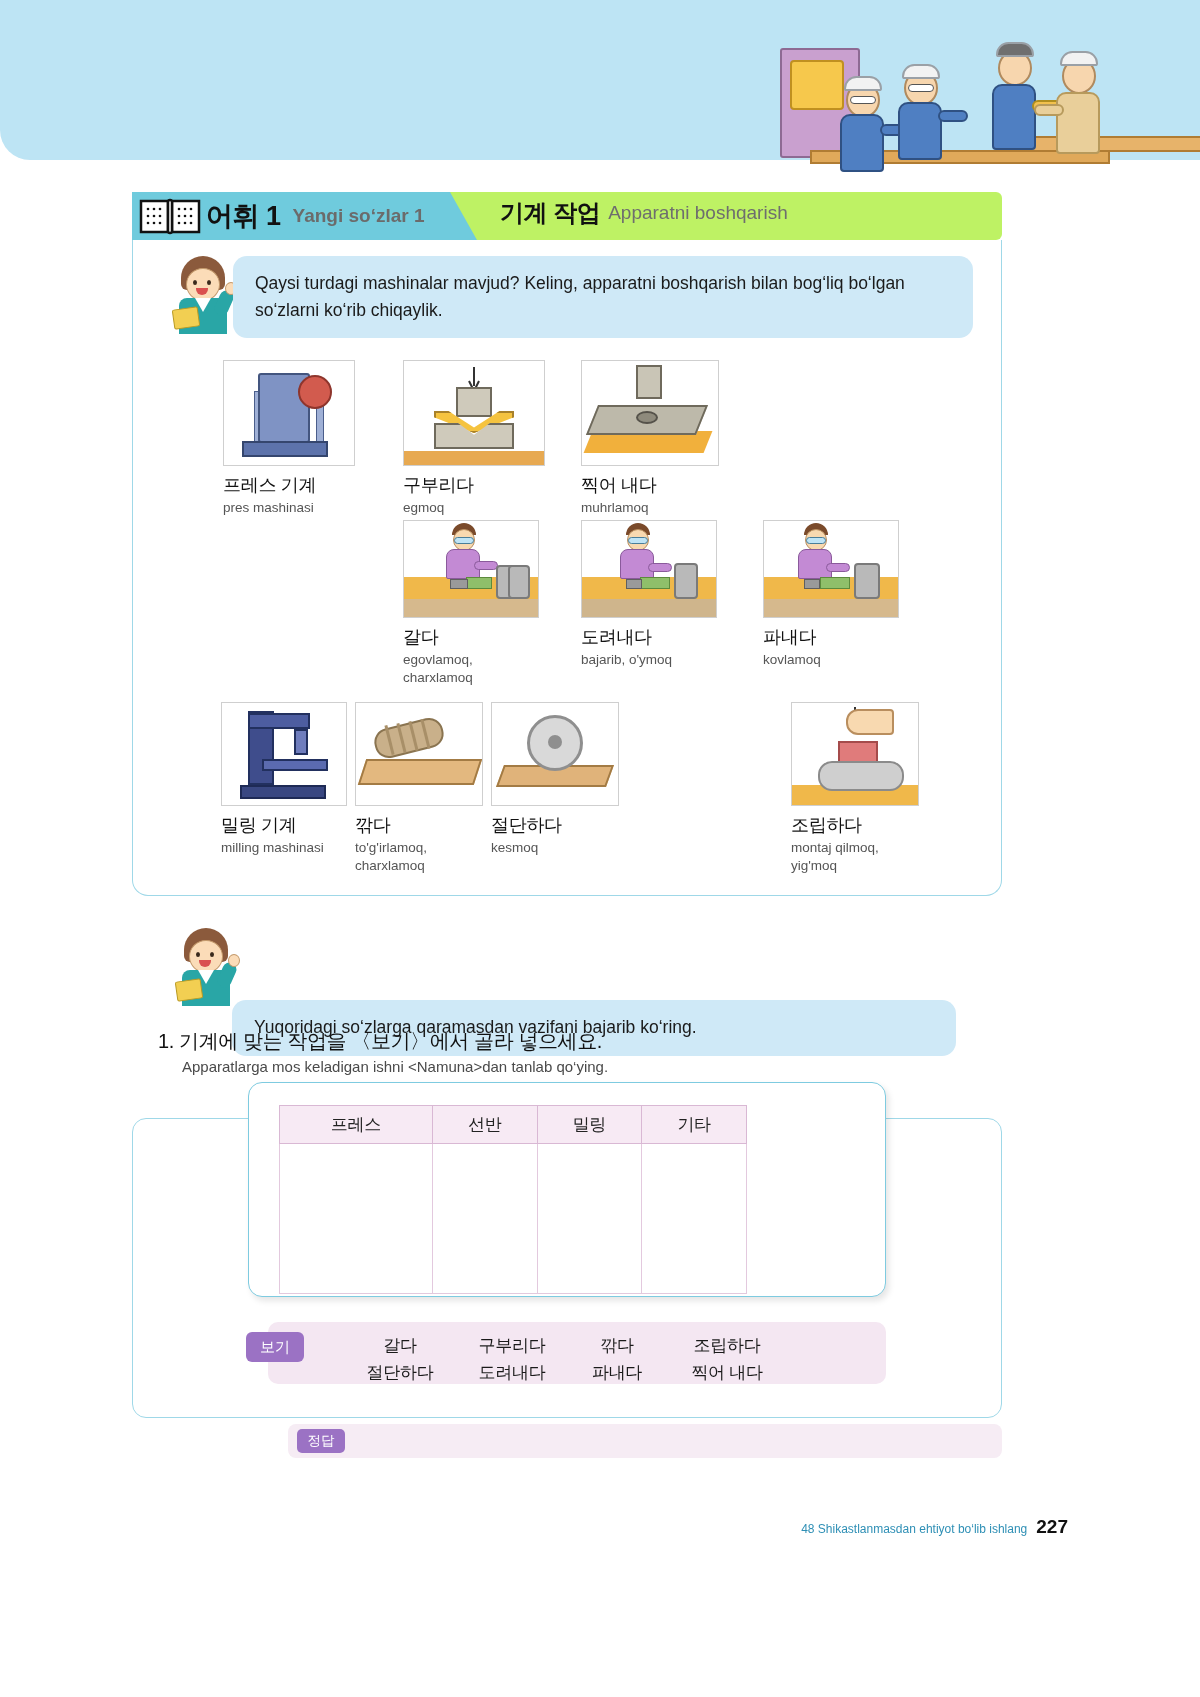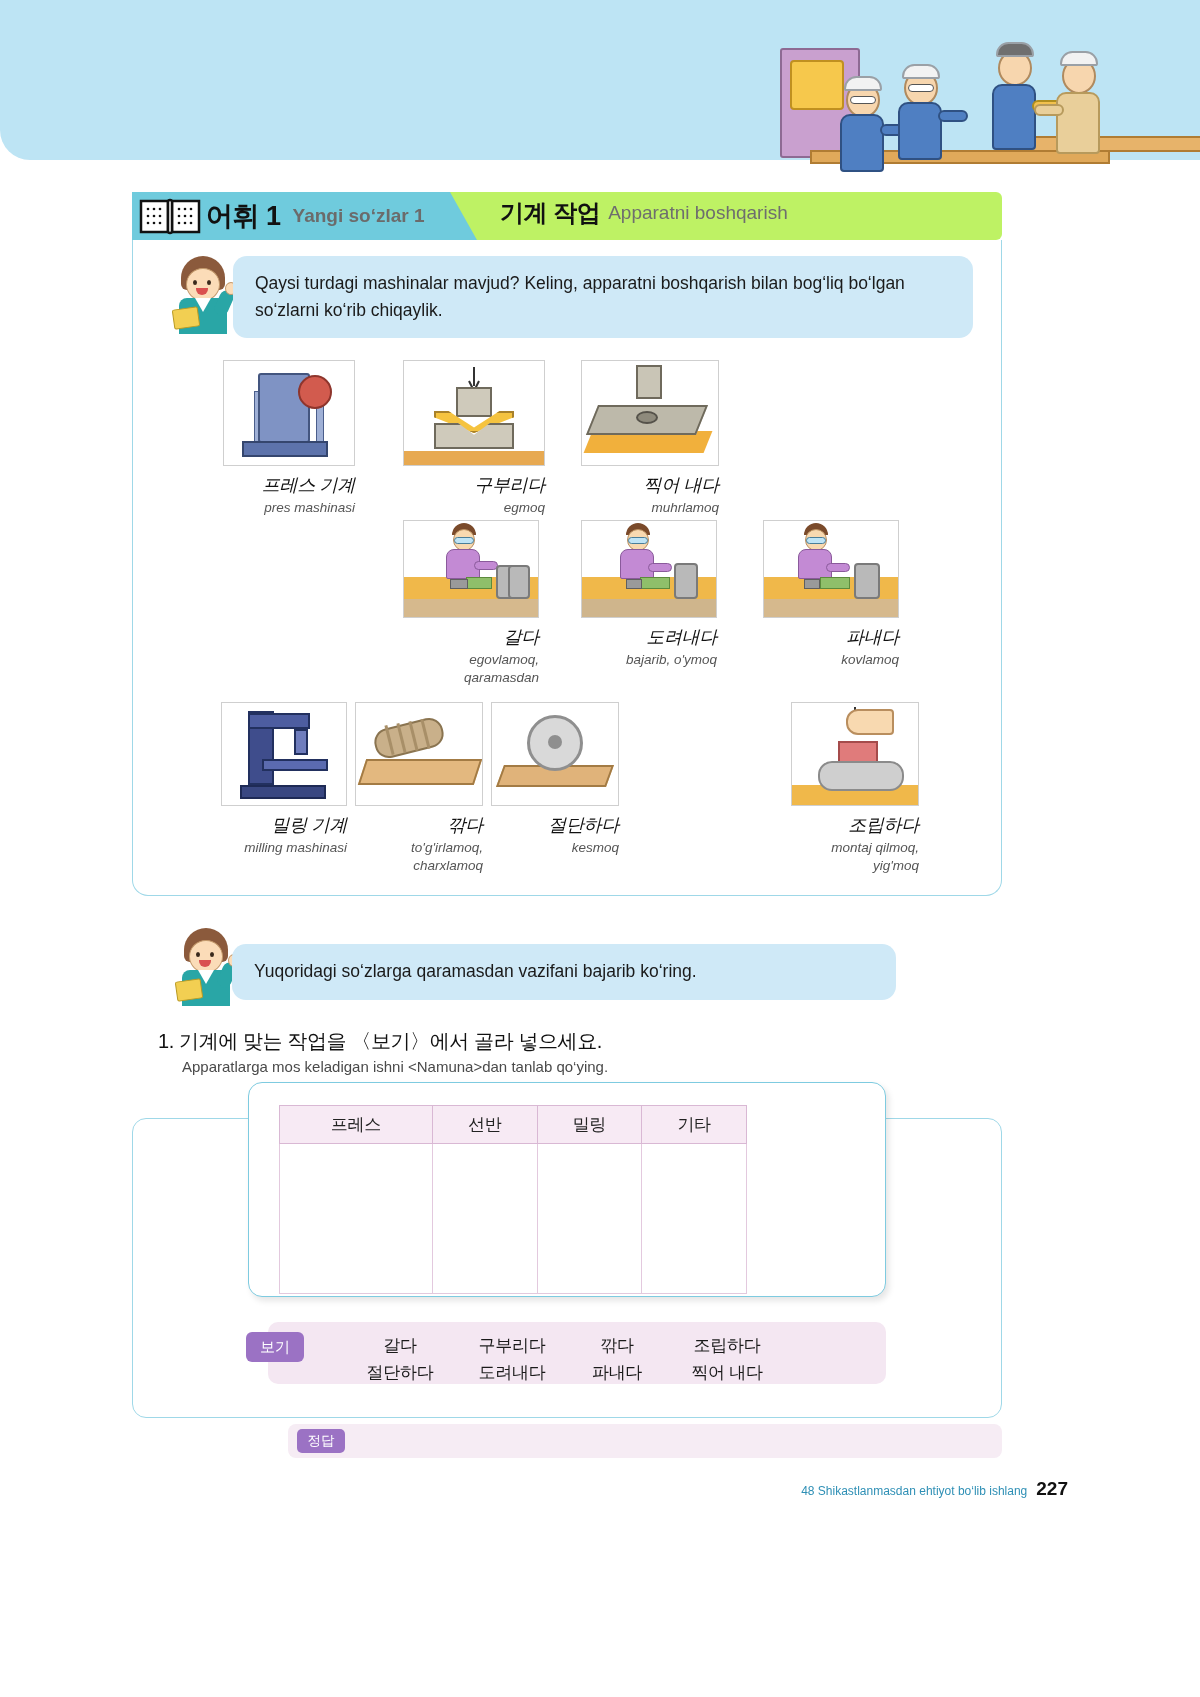--- a/index.html
+++ b/index.html
@@ -73,21 +73,21 @@
   .t-book{position:absolute;left:4px;top:52px;width:26px;height:20px;background:#f2cf52;border:1.5px solid #b99a23;border-radius:2px;transform:rotate(-8deg);}
   .t-arm{position:absolute;left:48px;top:34px;width:14px;height:26px;background:#29a6a6;border-radius:7px;transform:rotate(24deg);}
   .t-hand{position:absolute;left:56px;top:26px;width:12px;height:13px;border-radius:50%;background:#fbdcb8;border:1.5px solid #c49a6c;}
 
   .bubble{
     position:absolute; background:#cfe9f7; border-radius:14px;
     padding:14px 22px; color:#1a1a1a; font-size:17.5px; line-height:1.55;
   }
 
   
-  .voc-item{ position:absolute; text-align:right;font-style:italic; }
+  .voc-item{ position:absolute; text-align:left; }
   .voc-img{
     border:1px solid #cfcfcf; background:#ffffff; position:relative; overflow:hidden;
   }
   .voc-ko{ font-size:18px; color:#111; margin-top:7px; letter-spacing:-0.3px; white-space:nowrap;}
   .voc-uz{ font-size:13.5px; color:#555; margin-top:2px; line-height:1.35; }
 
   
   .pic{position:absolute;left:0;top:0;width:100%;height:100%;}
   .floorY{position:absolute;left:0;bottom:0;width:100%;height:26px;background:#f1b03c;}
   .floorY2{position:absolute;left:0;bottom:0;width:100%;height:20px;background:#efc063;}
@@ -188,21 +188,21 @@
   .jungdap-tag{
     width:48px; height:24px; margin-left:9px; background:#9b72c4; border-radius:5px;
     color:#fff; font-size:13.5px; display:flex; align-items:center; justify-content:center; flex:0 0 auto;
   }
   .answer-text{ font-size:14.5px; color:#333; margin-left:10px; letter-spacing:-0.2px;}
 
   .footer{
     position:absolute; right:132px; top:1478px; display:flex; align-items:baseline;
   }
   .footer-txt{ font-size:12px; color:#2e8fb5; }
-  .footer-num{ font-size:19px; font-weight:bold; color:#111; margin-left:9px; }
+  .footer-num{ font-size:19px; font-weight:bold; color:#111; margin-left:9px;margin-top:38px; }
 </style>
 </head>
 <body>
 
 <div class="topband-white"></div>
 <div class="topband-inner"></div>
 
 <div class="topart">
   <div class="w-machine"></div>
   <div class="w-bench"></div>
@@ -352,21 +352,21 @@
         <div class="wb-gog" style="left:50px;top:16px;"></div>
         <div class="wb-torso" style="left:42px;top:28px;"></div>
         <div class="wb-arm" style="left:70px;top:40px;"></div>
         <div class="wb-part" style="left:62px;top:56px;width:26px;height:12px;"></div>
         <div class="wb-disc" style="left:92px;top:44px;width:26px;height:34px;border-radius:4px;"></div>
         <div class="wb-disc" style="left:104px;top:44px;width:22px;height:34px;border-radius:4px;"></div>
         <div class="wb-tool" style="left:46px;top:58px;width:18px;height:10px;"></div>
       </div>
     </div>
     <div class="voc-ko">갈다</div>
-    <div class="voc-uz">egovlamoq, qaramasdan</div>
+    <div class="voc-uz">egovlamoq, charxlamoq</div>
   </div>
 
   <div class="voc-item" style="left:448px;top:280px;width:136px;">
     <div class="voc-img worker-shop" style="width:136px;height:98px;">
       <div class="pic">
         <div class="wb-wall"></div>
         <div class="wb-floor" style="background:#cfb58c;"></div>
         <div class="wb-bench"></div>
         <div class="wb-hair" style="left:44px;top:2px;"></div>
         <div class="wb-head" style="left:45px;top:8px;"></div>
@@ -464,21 +464,21 @@
     <div class="t-face"></div>
   <div class="t-eye" style="left:24px;top:24px;"></div>
   <div class="t-eye" style="left:38px;top:24px;"></div>
   <div class="t-mouth"></div>
   <div class="t-body"></div>
     <div class="t-collar"></div>
   <div class="t-arm"></div>
     <div class="t-hand"></div>
   <div class="t-book"></div>
 </div>
-<div class="bubble" style="left:232px;top:944px;width:664px;height:56px;display:flex;">
+<div class="bubble" style="left:232px;top:1000px;width:724px;height:56px;display:flex;">
   <span>Yuqoridagi so‘zlarga qaramasdan vazifani bajarib ko‘ring.</span>
 </div>
 
 <div class="ex-panel"></div>
 
 <div style="position:absolute;left:158px;top:1028px;width:820px;">
   <div class="ex-num" style="position:absolute;top:0;left:0;">1. 기계에 맞는 작업을 〈보기〉에서 골라 넣으세요.</div>
   <div class="ex-sub" style="position:absolute;top:30px;left:24px;">Apparatlarga mos keladigan ishni &lt;Namuna&gt;dan tanlab qo‘ying.</div>
 </div>
 

